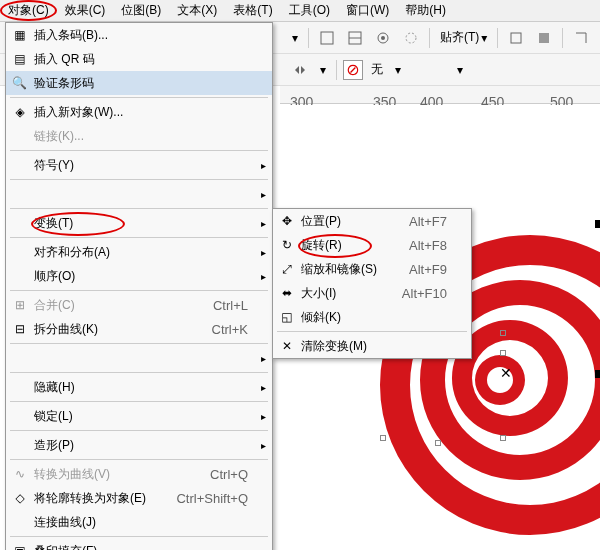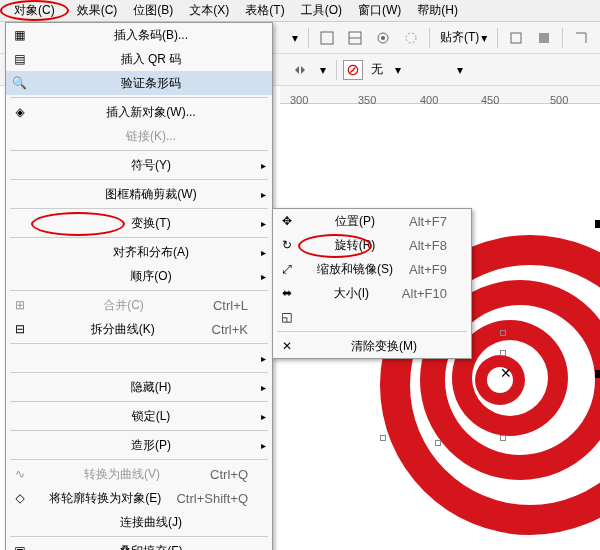--- a/index.html
+++ b/index.html
@@ -1,42 +1,42 @@
 <!DOCTYPE html>
 <html><head>
   <meta charset="utf-8">
   <style>
     * { margin: 0; padding: 0; box-sizing: border-box; }
     body { font-family: "Microsoft YaHei", SimSun, sans-serif; font-size: 12px; background: #fff; width: 600px; height: 550px; overflow: hidden; position: relative; }
     
     .menubar { display: flex; background: #f0f0f0; border-bottom: 1px solid #ccc; height: 22px; align-items: center; }
     .menubar-item { padding: 6px 8px; cursor: pointer; position: relative; }
-    .menubar-item.highlighted { border: 2px solid #d00; border-radius: 50%; padding: 0 12px; }
+    .menubar-item.highlighted { border: 2px solid #d00; border-radius: 50%; padding: 0 6px; }
     
     .toolbar1 { display: flex; background: #f5f5f5; border-bottom: 1px solid #ddd; height: 32px; align-items: center; padding: 0 4px; gap: 4px; }
     .toolbar-btn { width: 24px; height: 24px; border: 1px solid transparent; display: flex; align-items: center; justify-content: center; cursor: pointer; }
     .toolbar-sep { width: 1px; height: 20px; background: #ccc; margin: 0 2px; }
     .toolbar-dropdown { display: flex; align-items: center; gap: 2px; padding: 0 4px; }
     
     .toolbar2 { display: flex; background: #f5f5f5; border-bottom: 1px solid #ddd; height: 32px; align-items: center; padding: 0 4px; gap: 4px; }
     .toolbar2-spacer { flex: 0 0 280px; }
     .fill-swatch { width: 20px; height: 20px; border: 1px solid #999; background: #fff; display: flex; align-items: center; justify-content: center; }
     .fill-none { color: #d00; font-size: 16px; }
     
     .ruler-h { height: 18px; background: #f5f5f5; border-bottom: 1px solid #ccc; position: relative; margin-left: 280px; }
-    .ruler-tick { position: absolute; top: 8px; font-size: 11px; color: #666; }
+    .ruler-tick { position: absolute; top: 8px; font-size: 14px; color: #666; }
     
     .canvas-area { position: absolute; left: 280px; top: 105px; right: 0; bottom: 0; background: #fff; }
     
     .dropdown-menu { position: absolute; left: 5px; top: 22px; width: 268px; background: #f8f8f8; border: 1px solid #999; box-shadow: 2px 2px 4px rgba(0,0,0,0.3); z-index: 100; }
     .menu-item { display: flex; align-items: center; height: 24px; padding: 0 4px; cursor: pointer; position: relative; }
     .menu-item:hover, .menu-item.hover { background: #d0e0f0; }
     .menu-item.disabled { color: #999; }
     .menu-icon { width: 20px; height: 20px; display: flex; align-items: center; justify-content: center; font-size: 12px; }
-    .menu-label { flex: 1; padding-left: 4px; text-align: center; }
+    .menu-label { flex: 1; padding-left: 4px; }
     .menu-shortcut { padding-right: 20px; color: #666; font-size: 13px; }
     .menu-arrow { position: absolute; right: 6px; font-size: 10px; }
     .menu-sep { height: 1px; background: #ccc; margin: 2px 4px; }
     .menu-item.highlighted::after { content: ''; position: absolute; left: 25px; top: 1px; width: 90px; height: 20px; border: 2px solid #d00; border-radius: 50%; pointer-events: none; }
     
     .submenu { position: absolute; left: 272px; top: 208px; width: 200px; background: #f8f8f8; border: 1px solid #999; box-shadow: 2px 2px 4px rgba(0,0,0,0.3); z-index: 101; }
     .submenu .menu-item.highlighted::after { left: 25px; width: 70px; }
     .handle { position: absolute; width: 8px; height: 8px; background: #000; }
     .handle.tl { left: 120px; top: 115px; }
     .handle.tr { left: 315px; top: 115px; }
@@ -121,21 +121,21 @@
       <span class="fill-none">⊘</span>
     </div>
   <span style="padding:0 4px">无</span>
   <div class="toolbar-dropdown">▾</div>
   <div style="width:40px"></div>
   <div class="toolbar-dropdown">▾</div>
 </div>
 
 <div class="ruler-h">
   <span class="ruler-tick" style="left:10px">300</span>
-  <span class="ruler-tick" style="left:78px">350</span>
+  <span class="ruler-tick" style="left:93px">350</span>
   <span class="ruler-tick" style="left:140px">400</span>
   <span class="ruler-tick" style="left:201px">450</span>
   <span class="ruler-tick" style="left:270px">500</span>
 </div>
 
 <div class="canvas-area">
   <svg width="320" height="450" style="position:absolute; left:0; top:0;">
     <g>
       <path d="M 250 130 A 150 150 0 1 0 250 430 A 150 150 0 0 0 250 130 Z M 250 160 A 120 120 0 1 1 250 400 A 120 120 0 0 1 250 160 Z" fill="#d4151b"></path>
       <path d="M 240 175 A 100 100 0 1 0 240 375 A 100 100 0 0 0 240 175 Z M 240 200 A 75 75 0 1 1 240 350 A 75 75 0 0 1 240 200 Z" fill="#d4151b"></path>
@@ -180,21 +180,20 @@
     </div>
     <div class="menu-sep"></div>
     <div class="menu-item">
       <span class="menu-icon"></span>
       <span class="menu-label">符号(Y)</span>
       <span class="menu-arrow">▸</span>
     </div>
     <div class="menu-sep"></div>
     <div class="menu-item">
       <span class="menu-icon"></span>
-      <span class="menu-label">图框精确剪裁(W)</span>
       <span class="menu-arrow">▸</span>
     </div>
     <div class="menu-sep"></div>
     <div class="menu-item highlighted">
       <span class="menu-icon"></span>
       <span class="menu-label">变换(T)</span>
       <span class="menu-arrow">▸</span>
     </div>
     <div class="menu-sep"></div>
     <div class="menu-item">
@@ -278,19 +277,20 @@
       <span class="menu-label">缩放和镜像(S)</span>
       <span class="menu-shortcut">Alt+F9</span>
     </div>
     <div class="menu-item">
       <span class="menu-icon">⬌</span>
       <span class="menu-label">大小(I)</span>
       <span class="menu-shortcut">Alt+F10</span>
     </div>
     <div class="menu-item">
       <span class="menu-icon">◱</span>
+      <span class="menu-label">倾斜(K)</span>
     </div>
     <div class="menu-sep"></div>
     <div class="menu-item">
       <span class="menu-icon">✕</span>
       <span class="menu-label">清除变换(M)</span>
     </div>
   </div>
 
 </body></html>

